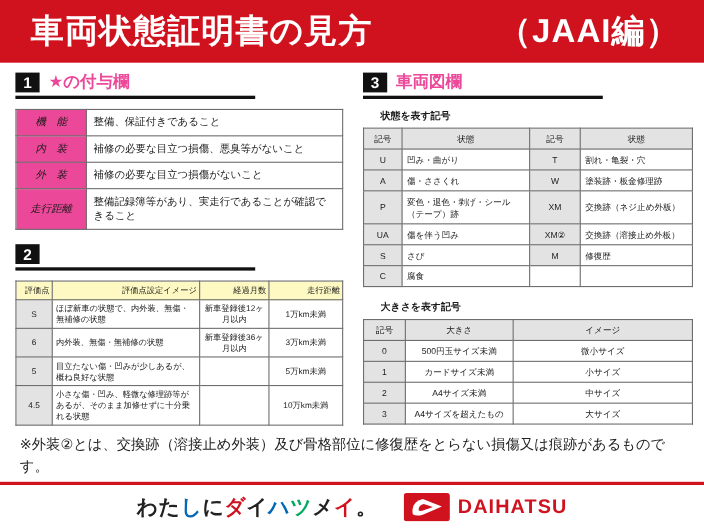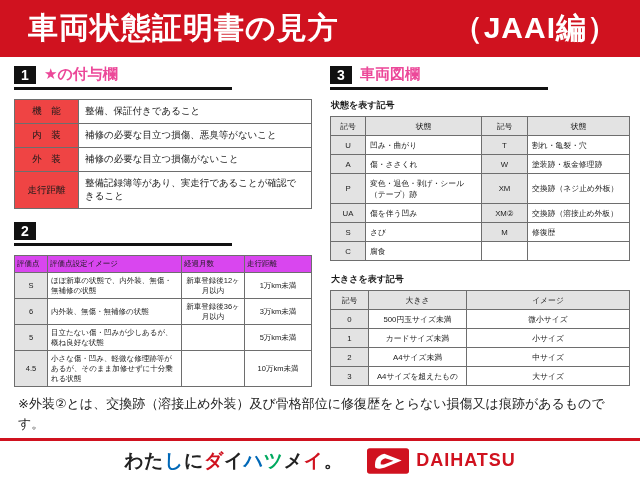--- a/index.html
+++ b/index.html
@@ -36,30 +36,30 @@
   }
   .sec-title { font-weight:bold; font-size:15px; color:#ec4899; white-space:nowrap; }
 
   
   table.tbl { border-collapse:collapse; width:100%; }
   table.tbl td, table.tbl th { border:1px solid #6e6e6e; color:#1a1a1a; }
   th { font-weight:normal; }
 
   .t1 { font-size:9.5px; }
   .t1 td { padding:5px 6px; height:21px; }
-  .t1 .lbl { width:64px; text-align:center; background:#ef4444; }
+  .t1 .lbl { width:64px; text-align:center; background:#ec4899;font-style:italic; }
 
   .t2 { font-size:7.5px; }
-  .t2 th { background:#d946ef; text-align:left; padding:3px 2px; }
+  .t2 th { background:#fef9c3; text-align:right; padding:3px 2px; }
   .t2 td { padding:2.5px 3px; }
   .t2 .c1 { width:33px; } .t2 .c2 { width:134px; } .t2 .c3 { width:63px; }
   .t2 td.score { text-align:center; background:#e3e3e3; }
   .t2 td.num   { text-align:center; }
 
-  .tbl-label { font-size:9px; font-weight:bold; margin:4px 0 4px 1px; }
+  .tbl-label { font-size:9px; font-weight:bold; margin:4px 0 4px 16px; }
   .tbl-label.second { margin-top:12px; }
 
   .t3 { font-size:7.8px; }
   .t3 th { background:#e3e3e3; text-align:center; padding:3.5px 2px; }
   .t3 td { padding:3.5px 4px; height:16px; }
   .t3 .s1 { width:35px; } .t3 .s2 { width:116px; } .t3 .s3 { width:46px; }
   .t3 td.sym { text-align:center; background:#e3e3e3; }
 
   .t4 { font-size:7.8px; width:216px; }
   .t4 th { background:#e3e3e3; text-align:center; padding:3.5px 2px; }

